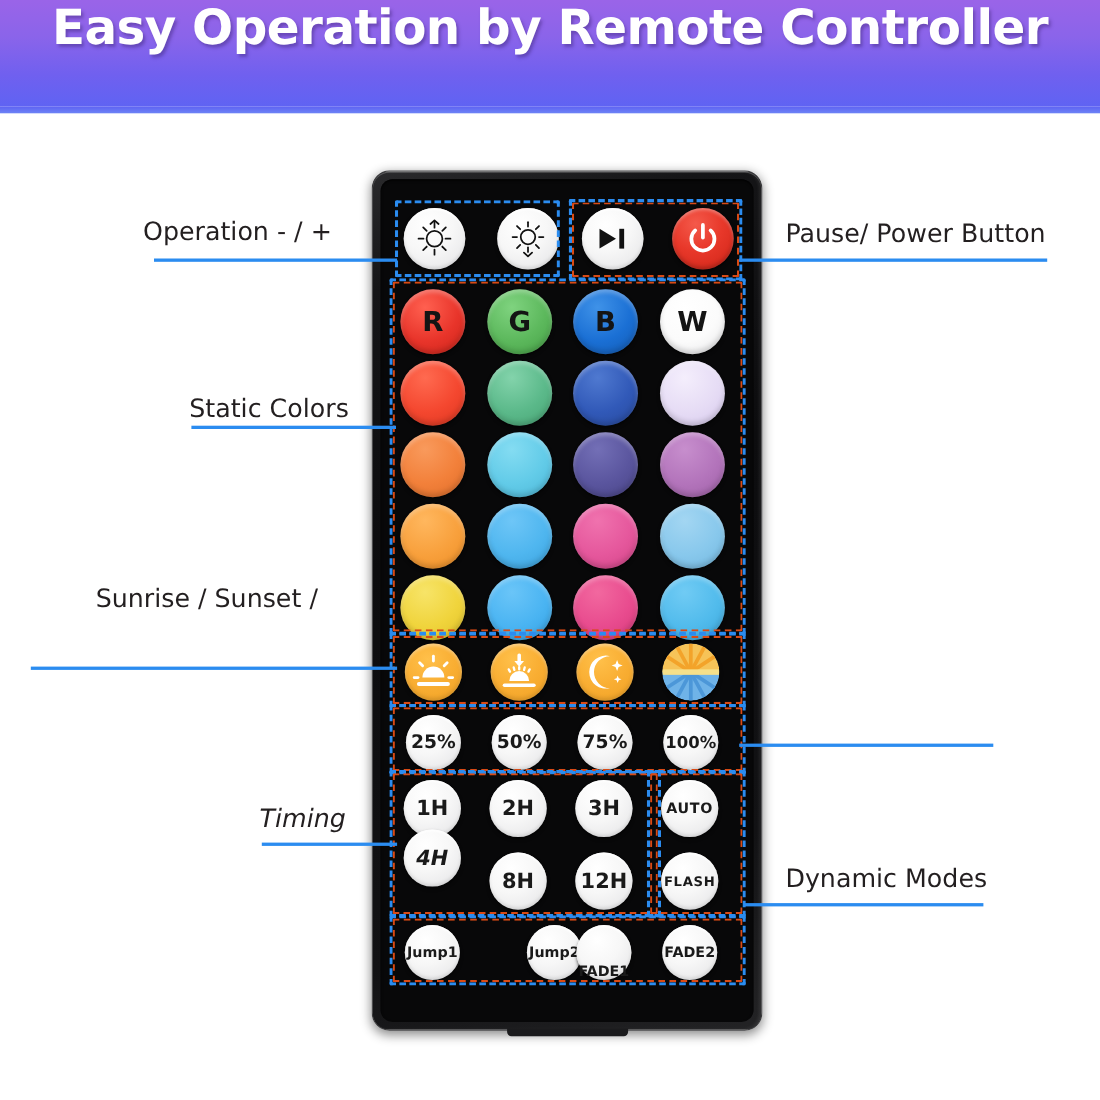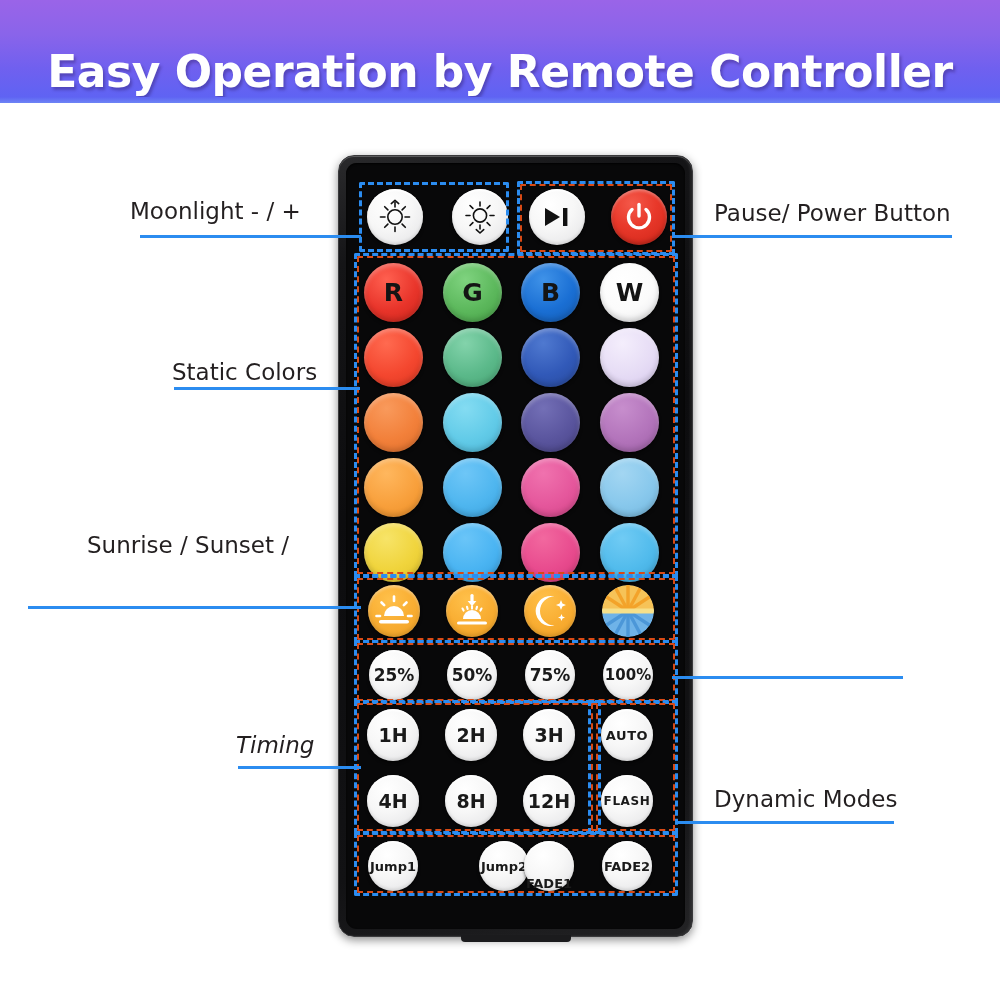--- a/index.html
+++ b/index.html
@@ -8,21 +8,21 @@
     background: #ffffff;
     font-family: "Liberation Sans", sans-serif;
     overflow: hidden;
   }
   #page { position: relative; width: 1000px; height: 1000px; background: #fff; }
 
   
   .banner {
     position: absolute; left: 0; top: 0; width: 1000px; height: 97px;
     background: linear-gradient(180deg, #9a64e8 0%, #8a64ea 35%, #7060ef 70%, #5f63f3 100%);
-    display: flex; align-items: flex-end; justify-content: center;
+    display: flex; align-items: flex-start; justify-content: center;
   }
   .banner-title {
     color: #ffffff;
     font-family: "DejaVu Sans", sans-serif;
     font-weight: bold;
     font-size: 44px;
     letter-spacing: -0.5px;
     text-shadow: 2px 3px 3px rgba(40,20,90,0.35);
     white-space: nowrap;
   }
@@ -308,21 +308,21 @@
     <div class="btn btn-white" style="left:28px; top:553px; width:52px; height:52px; font-size:19px;">
         <span>1H</span>
       </div>
     <div class="btn btn-white" style="left:106px; top:553px; width:52px; height:52px; font-size:19px;">
         <span>2H</span>
       </div>
     <div class="btn btn-white" style="left:184px; top:553px; width:52px; height:52px; font-size:19px;">
         <span>3H</span>
       </div>
 
-    <div class="btn btn-white" style="left:28px; top:619px; width:52px; height:52px; font-size:19px;">
+    <div class="btn btn-white" style="left:28px; top:598px; width:52px; height:52px; font-size:19px;font-style:italic;">
         <span>4H</span>
       </div>
     <div class="btn btn-white" style="left:106px; top:619px; width:52px; height:52px; font-size:19px;">
         <span>8H</span>
       </div>
     <div class="btn btn-white" style="left:184px; top:619px; width:52px; height:52px; font-size:19px;">
         <span>12H</span>
       </div>
 
     <div class="btn btn-white" style="left:262px; top:553px; width:52px; height:52px; font-size:13px; letter-spacing:0.6px;">
@@ -363,21 +363,21 @@
   <div class="dash-orange" style="left:357px; top:703px; width:241px; height:128px;"></div>
   <div class="dash-blue" style="left:354px; top:700px; width:247px; height:134px;"></div>
 
   <div class="dash-orange" style="left:591px; top:703px; width:84px; height:128px;"></div>
   <div class="dash-blue" style="left:588px; top:700px; width:90px; height:134px;"></div>
 
   <div class="dash-orange" style="left:357px; top:835px; width:318px; height:58px;"></div>
   <div class="dash-blue" style="left:354px; top:832px; width:324px; height:64px;"></div>
 
   <div class="callout" style="left:130px; top:196px; width:220px;">
-    <div class="callout-text ta-left">Moonlight - / +</div>
+    <div class="callout-text ta-left">Operation - / +</div>
   </div>
   <div class="leader" style="left:140px; top:235px; width:221px;"></div>
 
   <div class="callout" style="left:714px; top:198px; width:270px;">
     <div class="callout-text ta-left">Pause/ Power Button</div>
   </div>
   <div class="leader" style="left:672px; top:235px; width:280px;"></div>
 
   <div class="callout" style="left:172px; top:357px; width:180px;">
     <div class="callout-text ta-left">Static Colors</div>

